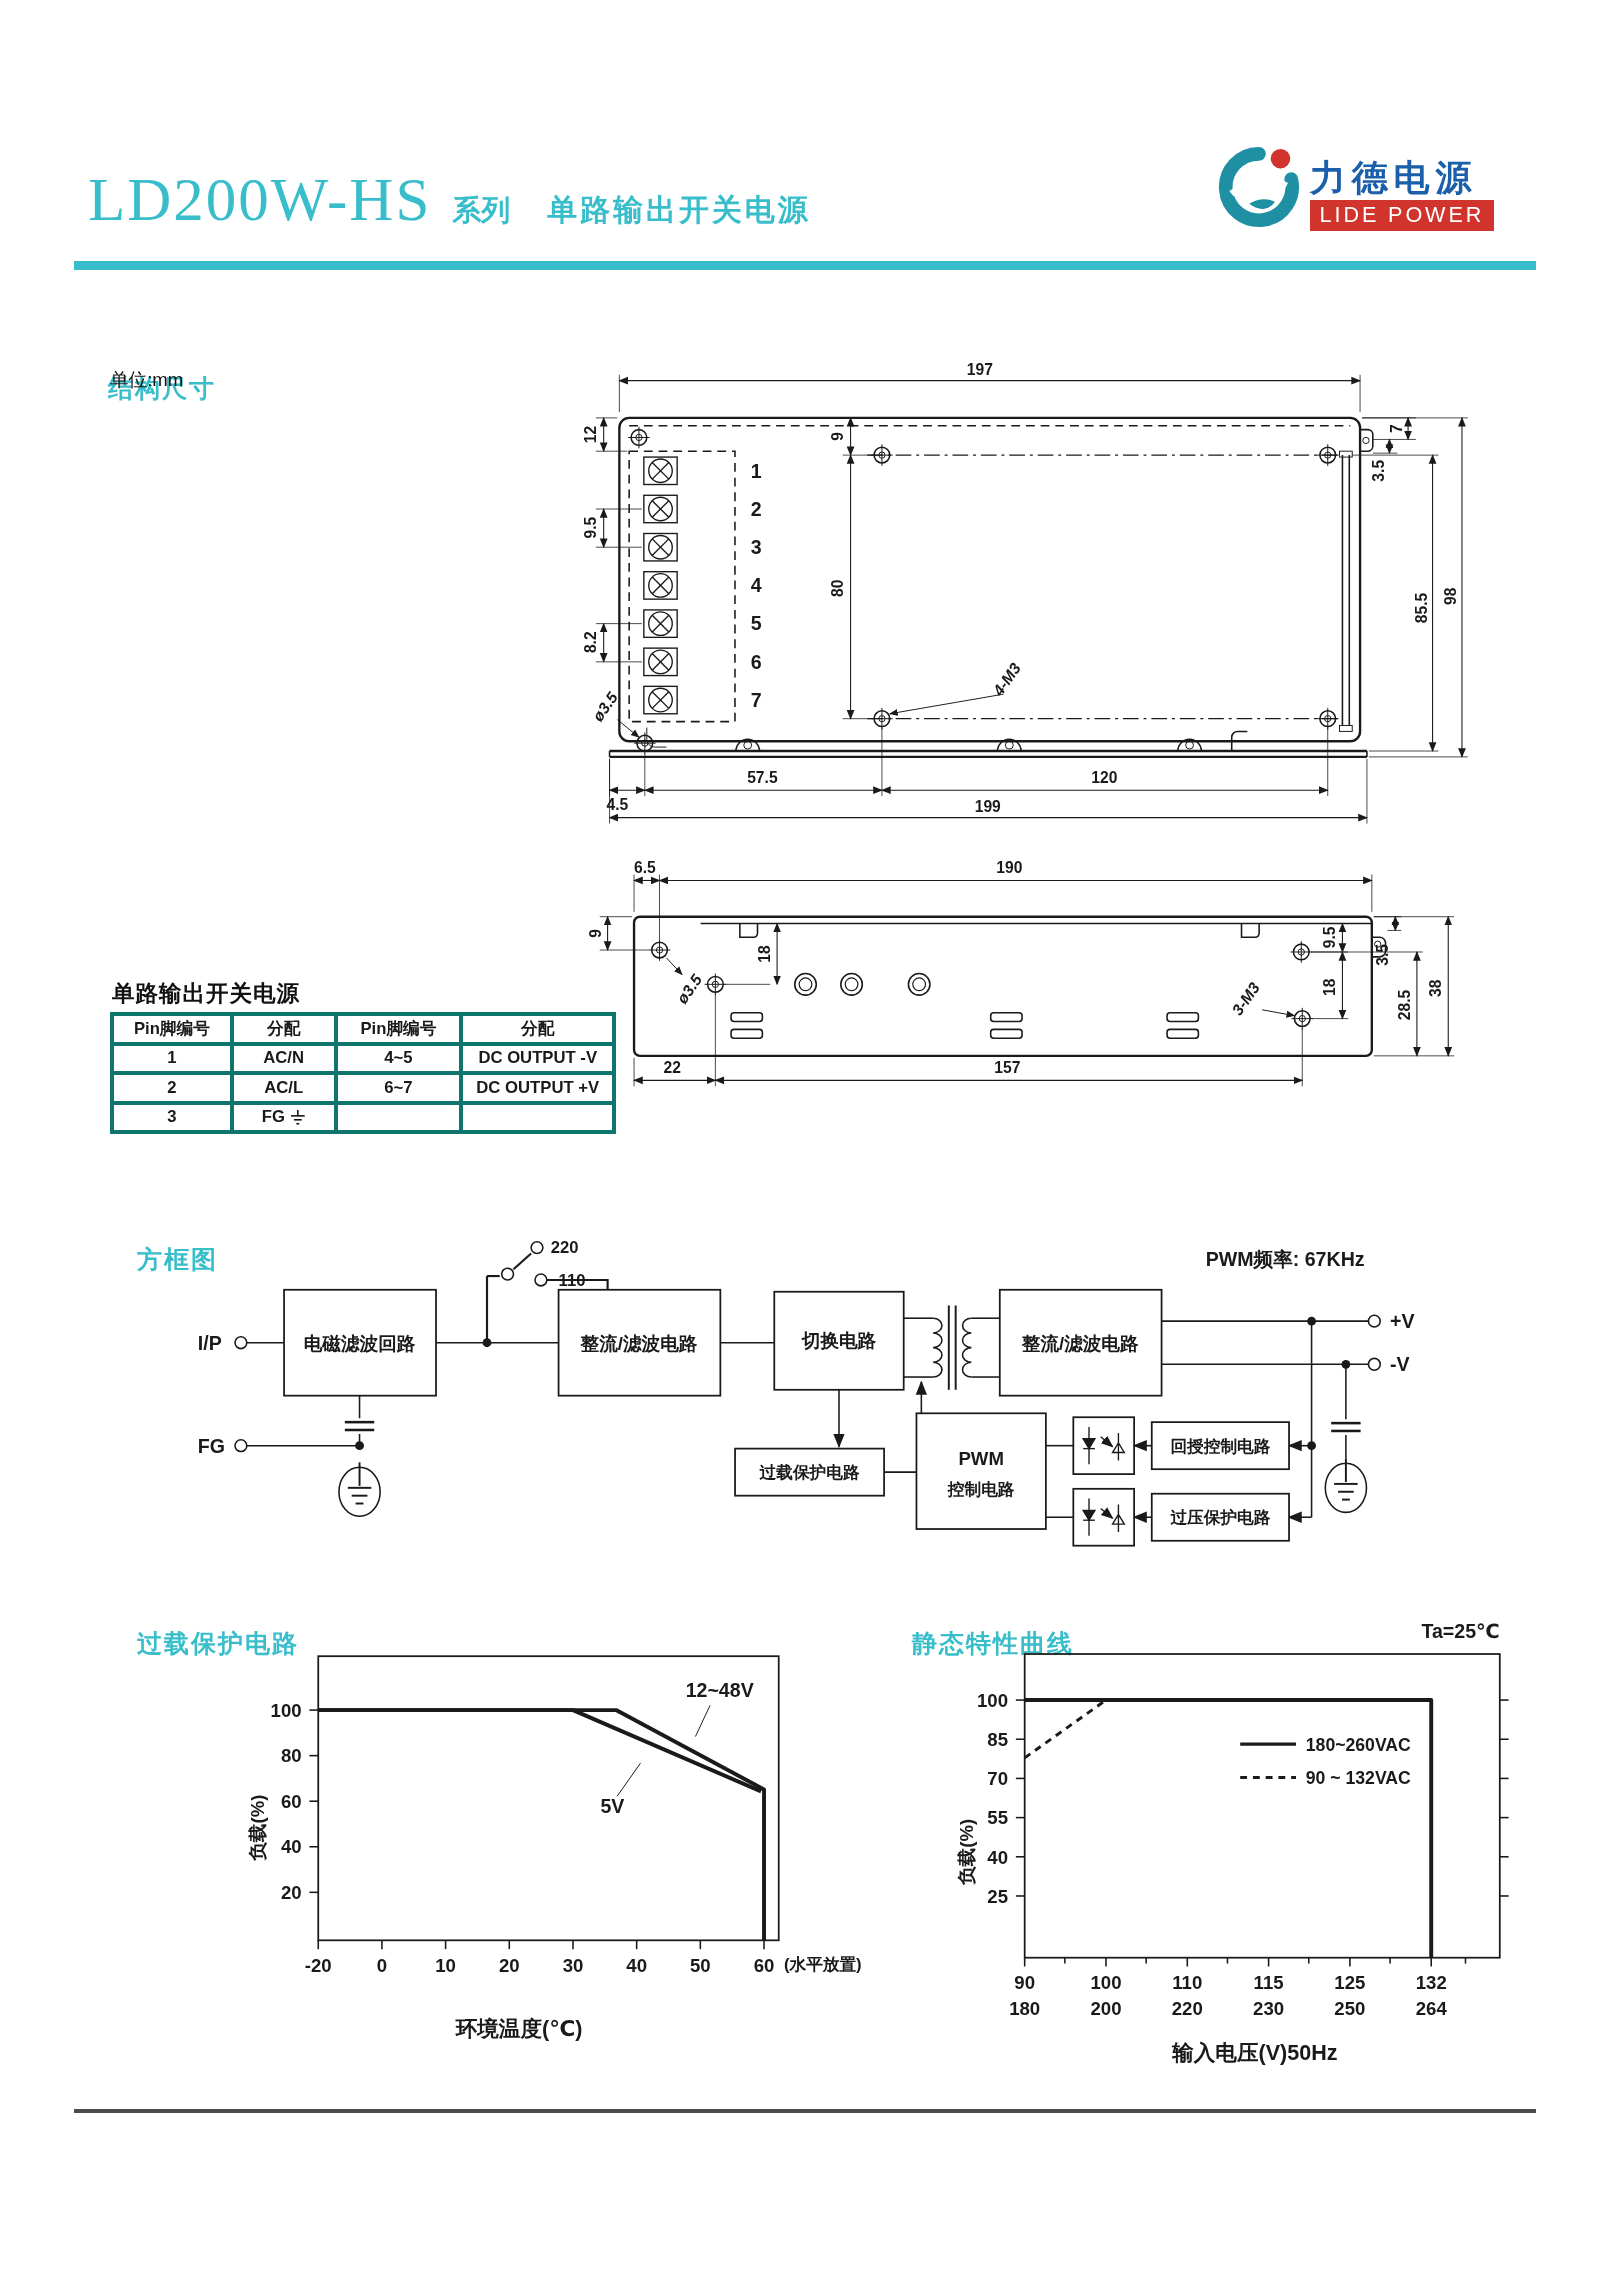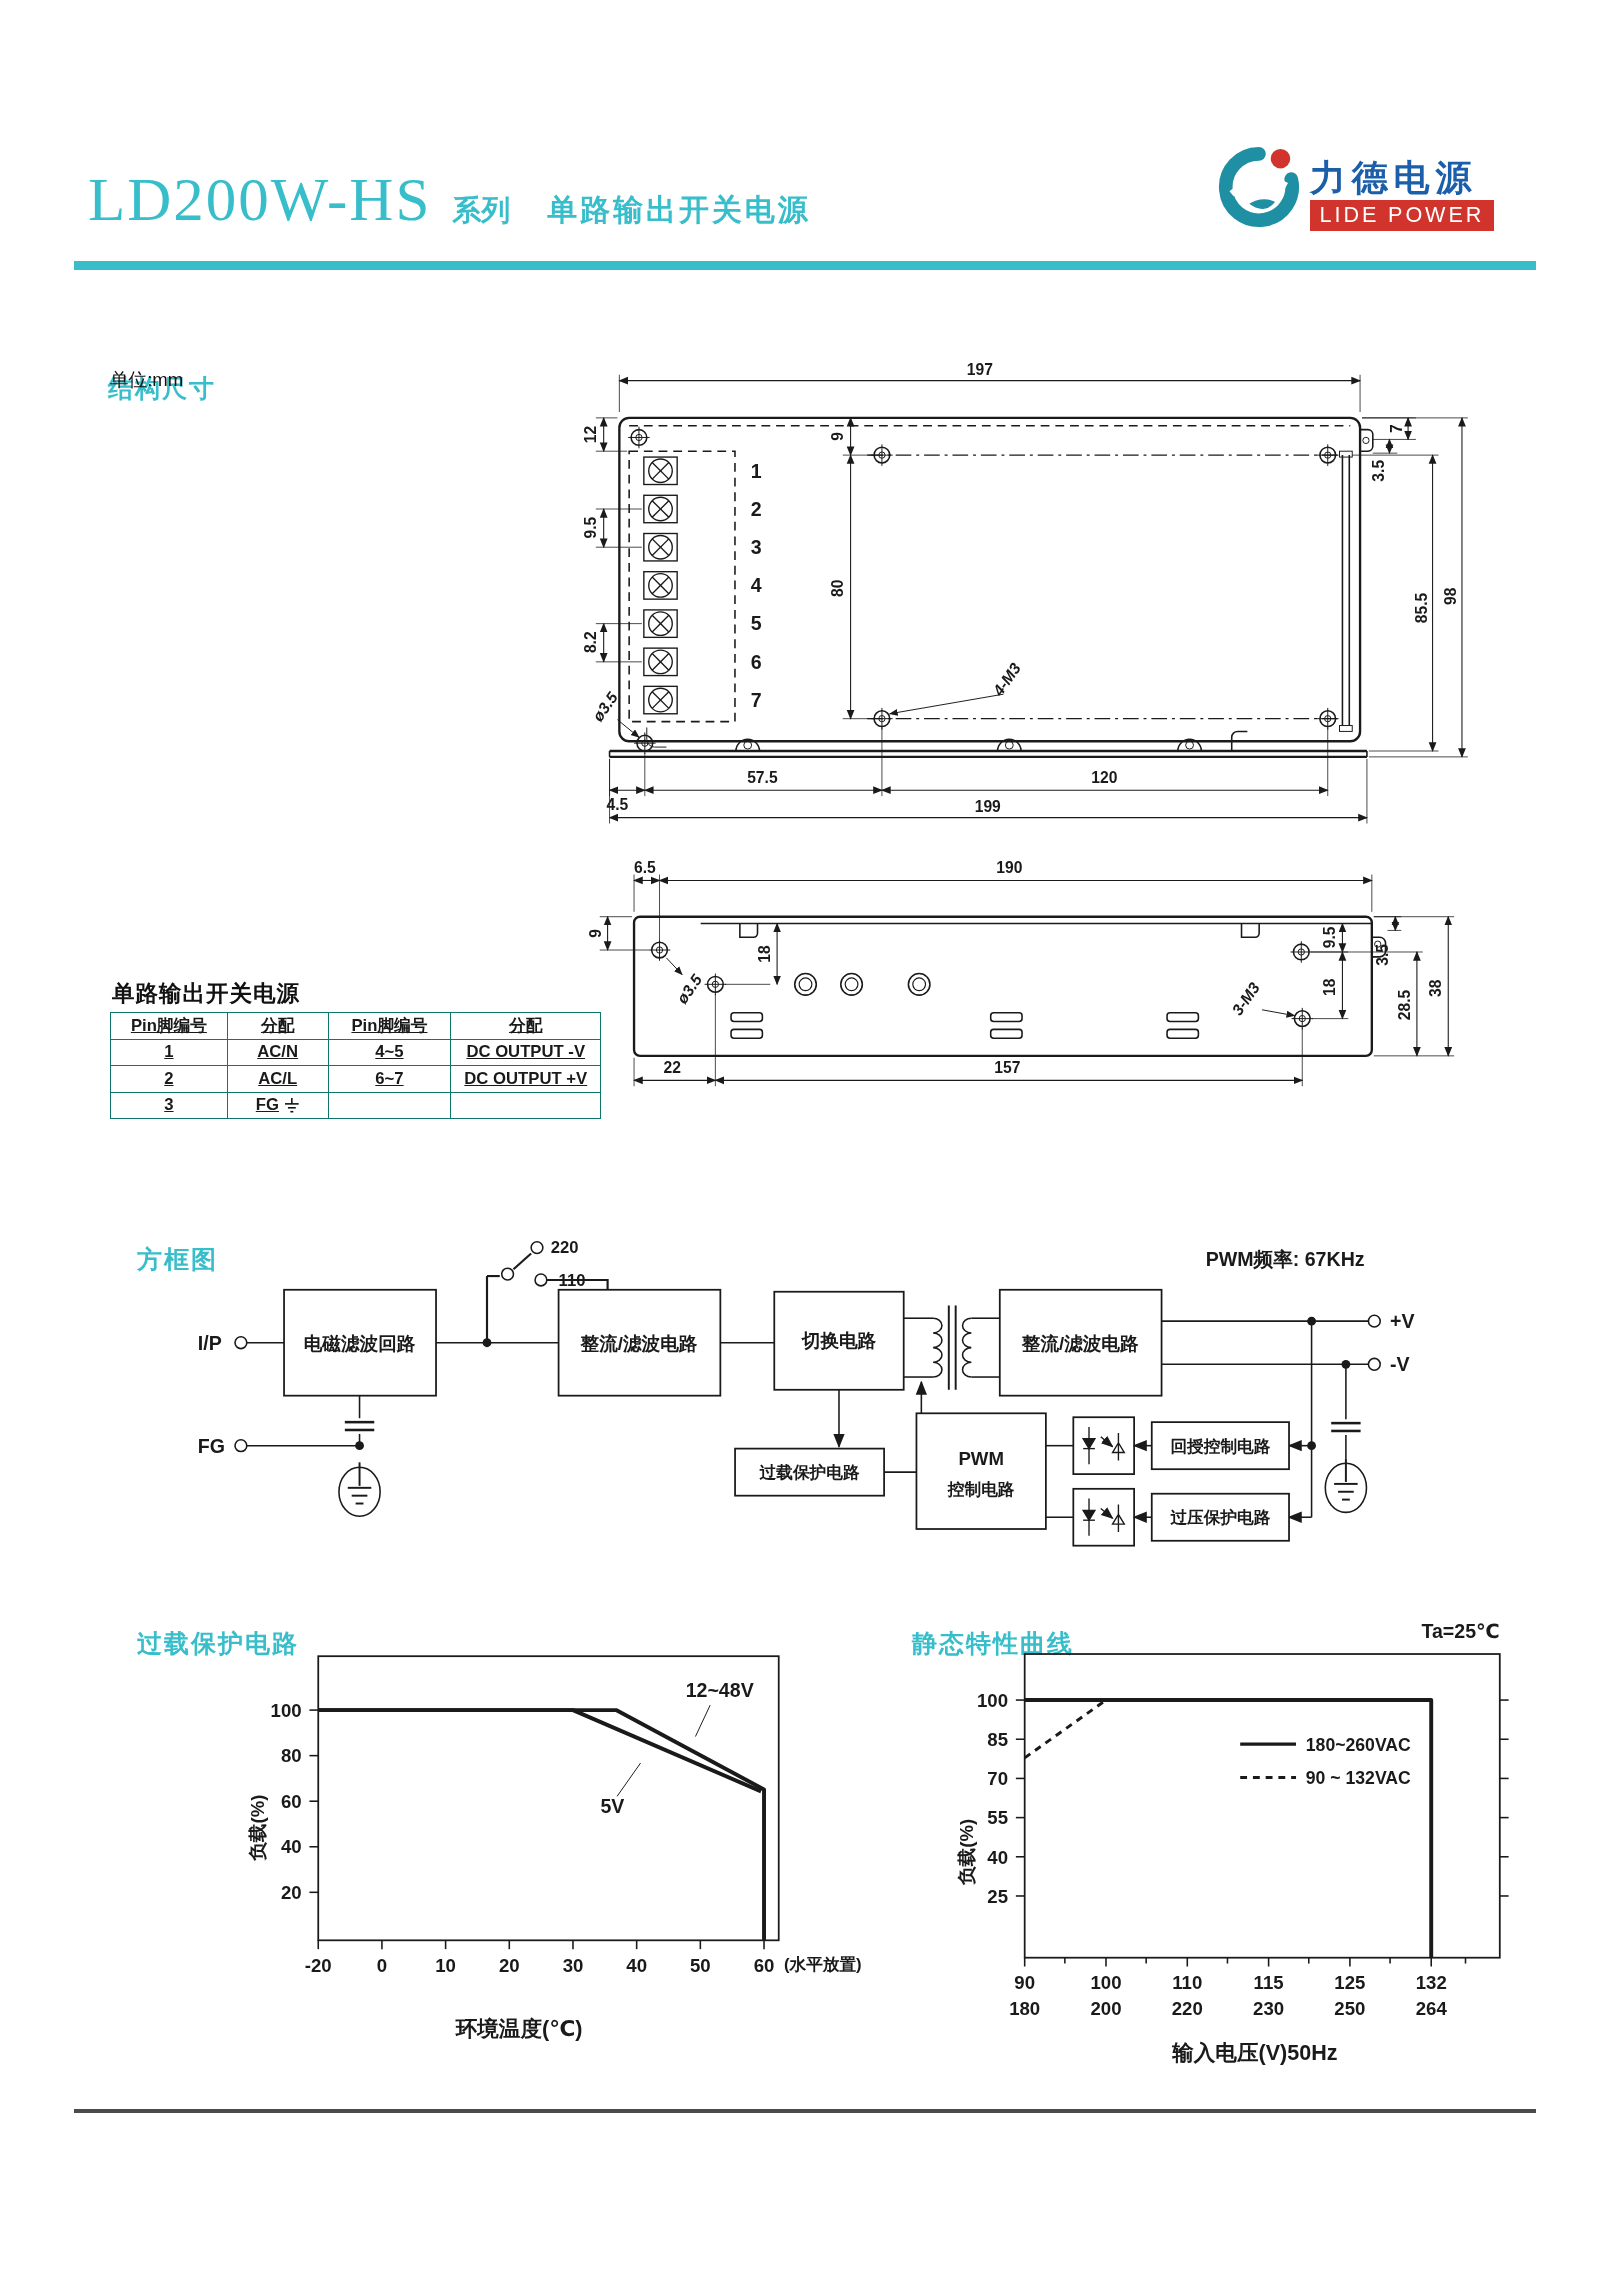--- a/index.html
+++ b/index.html
@@ -19,22 +19,22 @@
   .logo-en{background:var(--logo-red,#d0342c);color:#fff;font-size:21.6px;font-weight:normal;letter-spacing:2.9px;
            padding:2px 9.8px 2.9px 9.8px;text-align:center;}
 
   
   .sec{position:absolute;color:var(--accent,#38bdca);font-size:25px;font-weight:bold;letter-spacing:2px;margin-top:45px;}
   .unit{position:absolute;left:110px;top:367px;font-size:18.6px;color:#111;}
 
   
   .pin-title{position:absolute;left:112px;top:978px;font-size:22.5px;font-weight:bold;color:#111;letter-spacing:1px;}
   .pin-table{position:absolute;left:110px;top:1012px;border-collapse:collapse;}
-  .pin-table th,.pin-table td{border:1px solid #0f766e;font-size:16.7px;font-weight:bold;
-      text-align:center;padding:1px 5.9px;height:23.5px;white-space:nowrap;text-decoration:underline;}
+  .pin-table th,.pin-table td{border:4px solid #0f766e;font-size:16.7px;font-weight:bold;
+      text-align:center;padding:1px 5.9px;height:23.5px;white-space:nowrap;}
   .pin-table .c1{width:104px;}.pin-table .c2{width:88px;}.pin-table .c3{width:110px;}.pin-table .c4{width:137px;}
   .earth-glyph{display:inline-block;vertical-align:-2px;margin-left:4.9px;}
 
   
   svg{overflow:visible;}
   svg text{font-family:"Liberation Sans","DejaVu Sans",sans-serif;fill:#1a1a1a;}
   .ol{fill:none;stroke:#1a1a1a;stroke-width:2.4;}
   .ol2{fill:none;stroke:#1a1a1a;stroke-width:1.6;}
   .thin{fill:none;stroke:#1a1a1a;stroke-width:1;}
   .dim{stroke:#1a1a1a;stroke-width:1.1;fill:none;}

